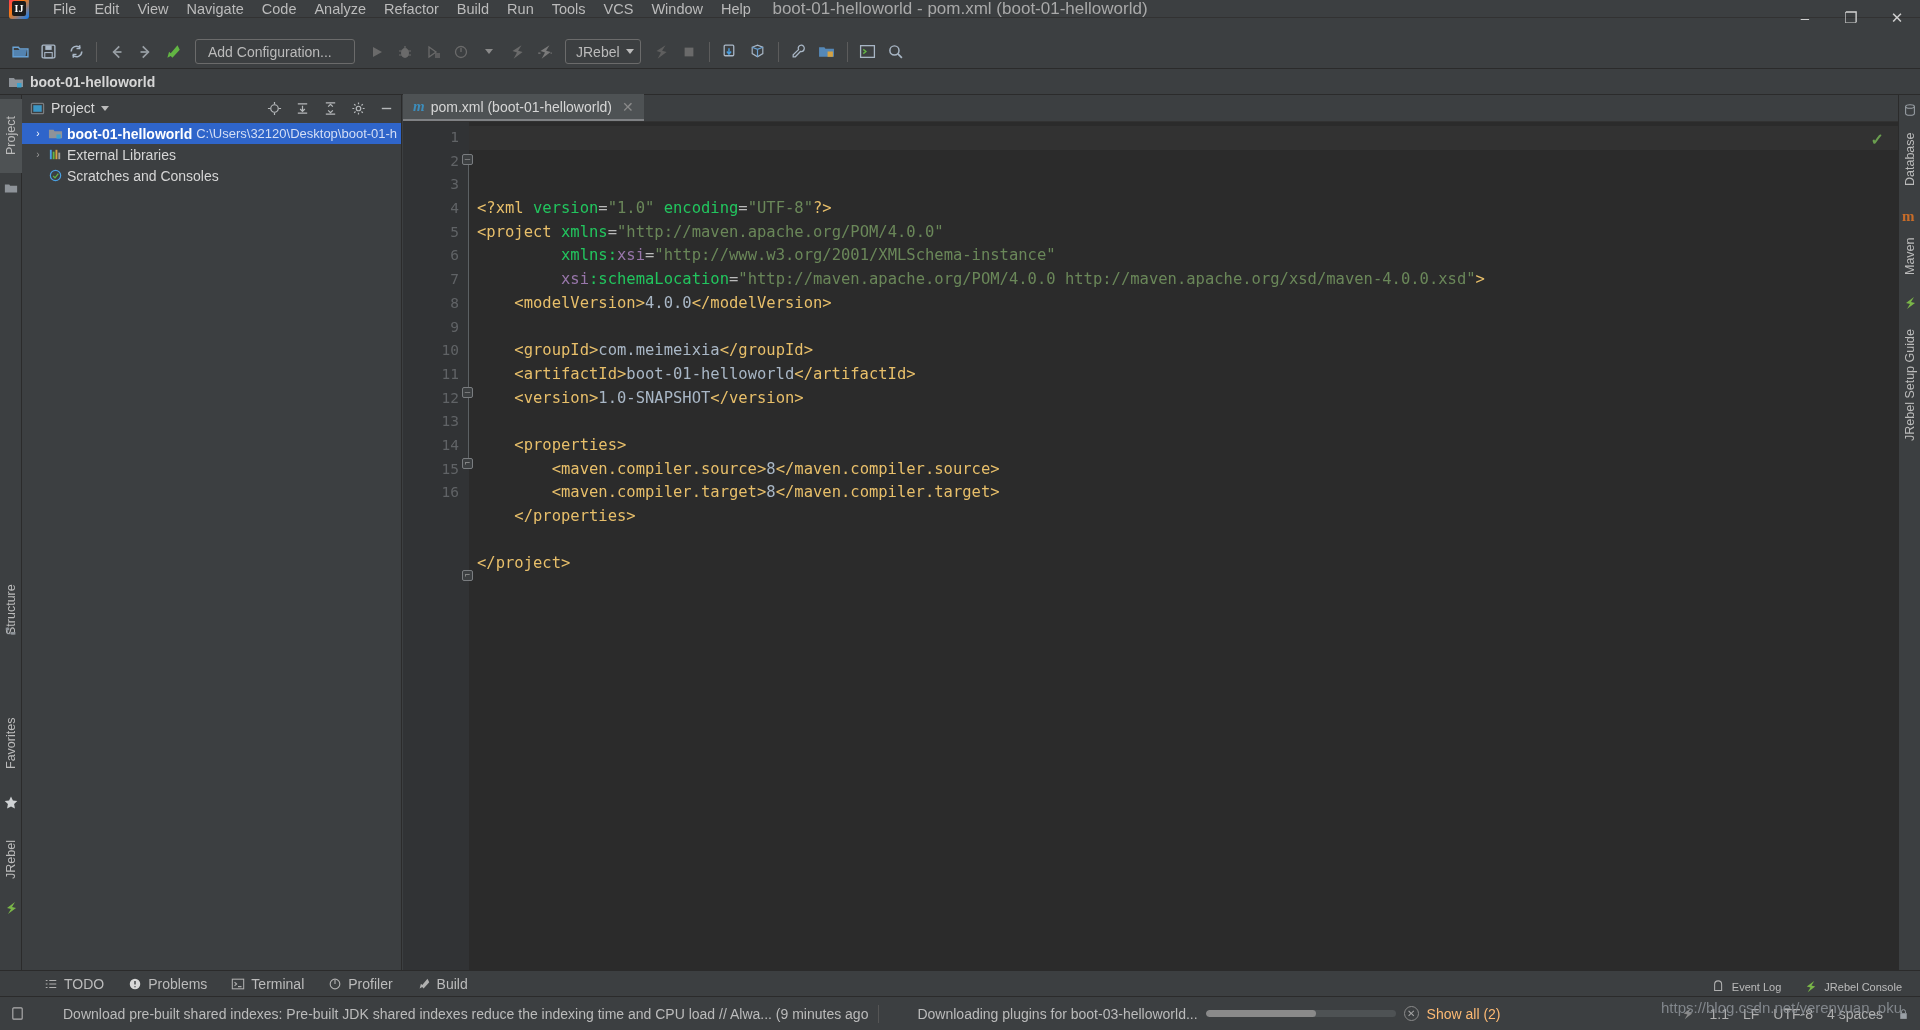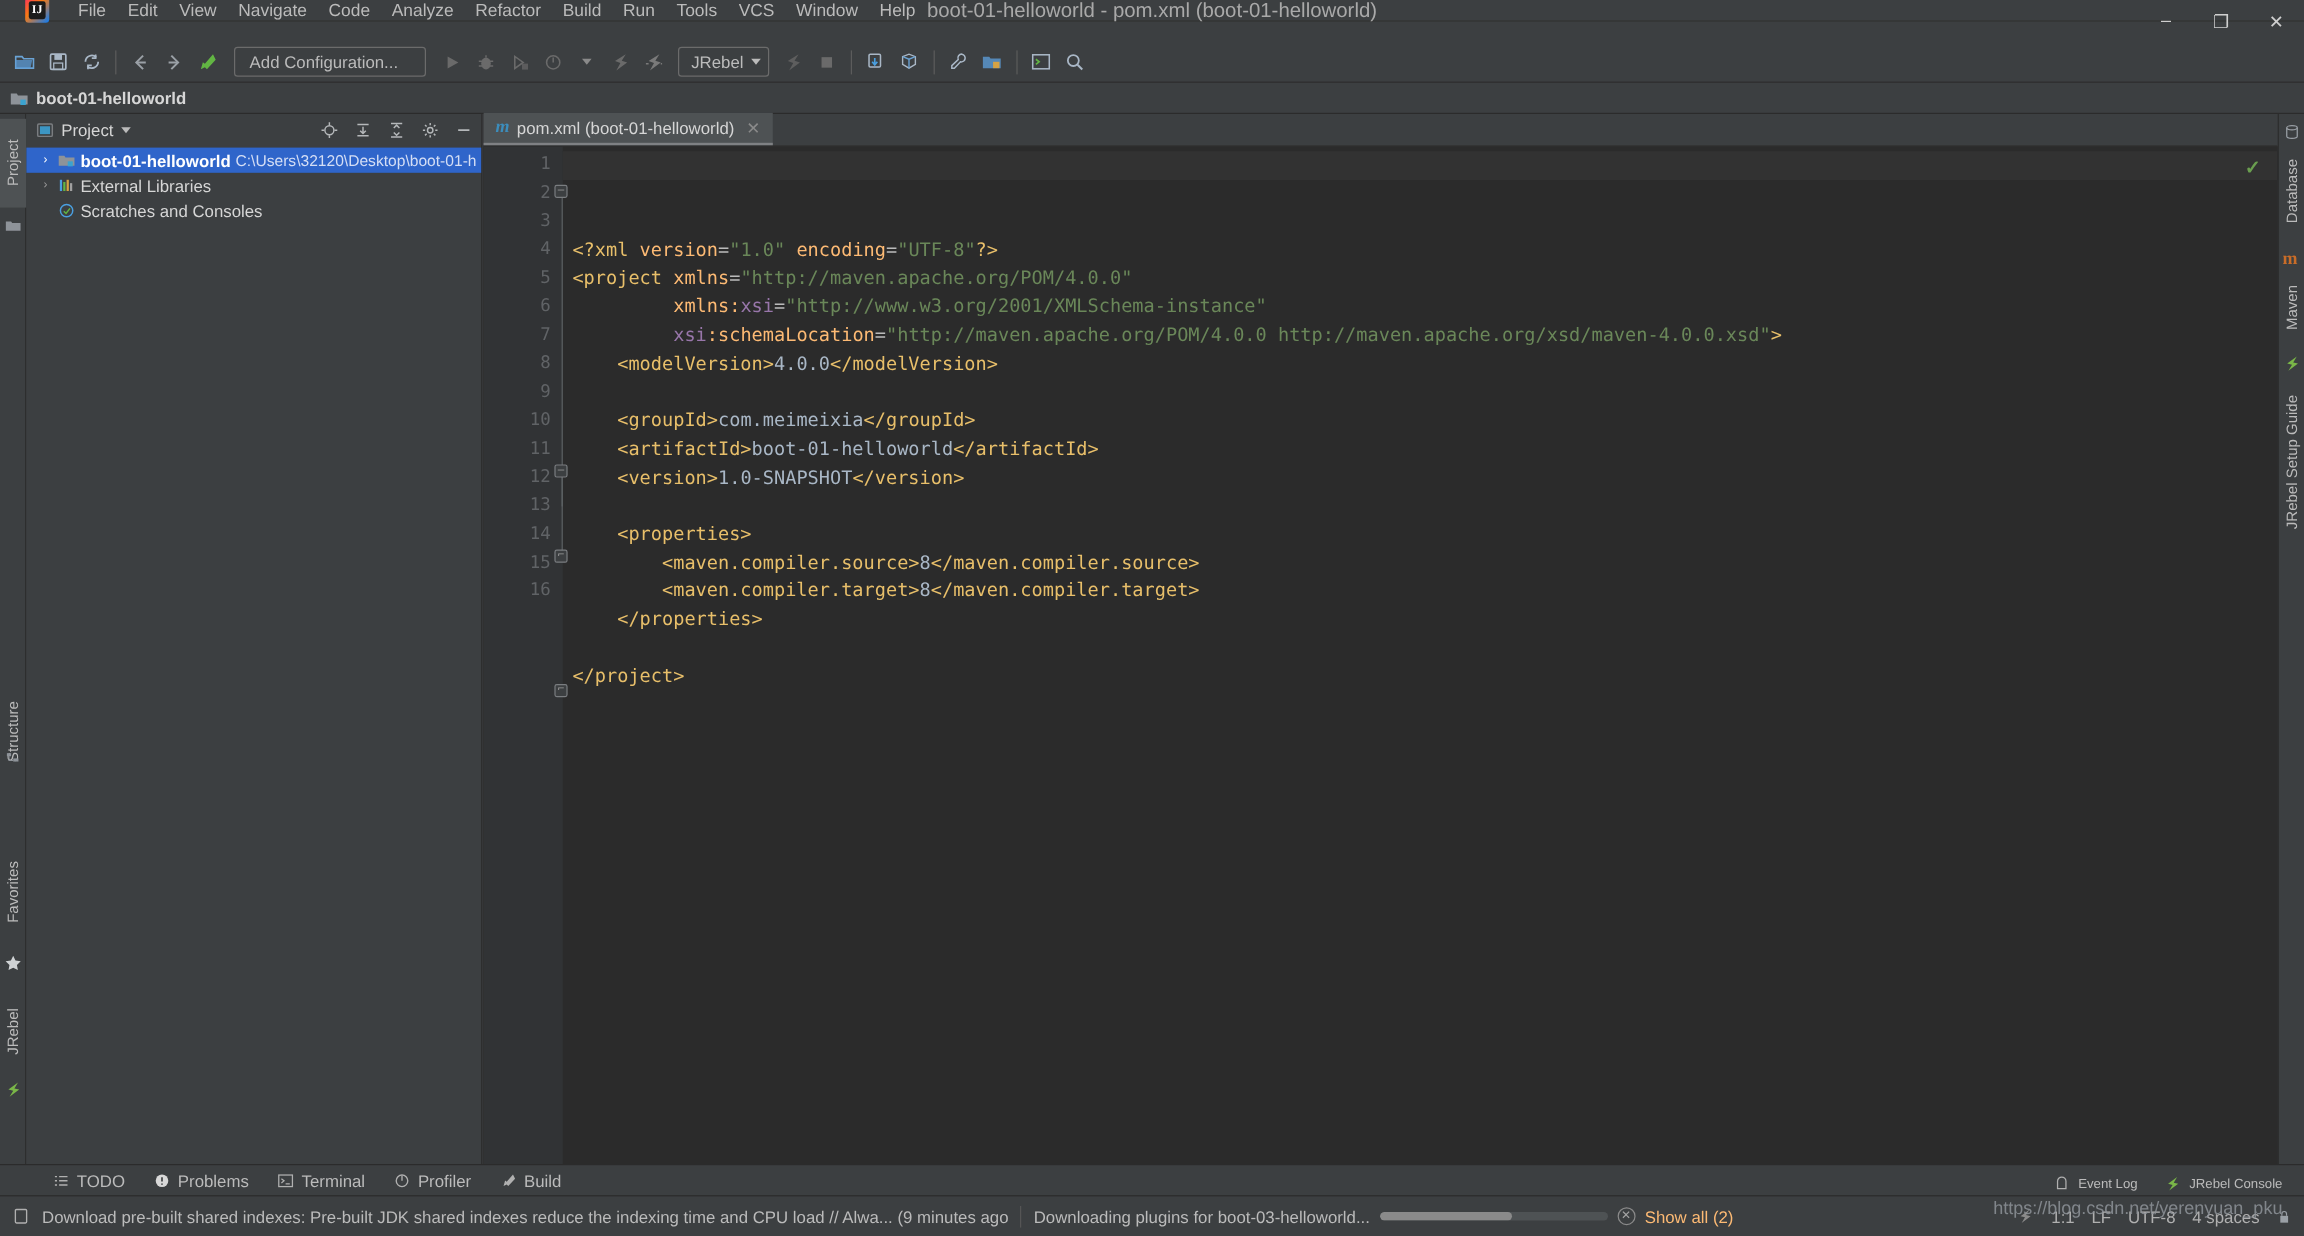--- a/index.html
+++ b/index.html
@@ -10,21 +10,20 @@
     color:#bbbbbb;
     -webkit-font-smoothing:antialiased;
   }
   #app { position:relative; width:1920px; height:1030px; }
 
   
   .titlebar {
     position:absolute; top:0; left:0; width:1920px; height:18px;
     background:#3c3f41; display:flex; align-items:center;
     border-bottom:1px solid #323232;
-    padding-left:12px;
   }
   .ij-logo { width:26px; height:26px; margin-left:6px; margin-right:6px; position:relative; }
   .ij-logo .sq {
     position:absolute; left:3px; top:2px; width:20px; height:21px; border-radius:3px;
     background:linear-gradient(135deg,#fe315d 0%,#f97a12 40%,#087cfa 100%);
   }
   .ij-logo .inner {
     position:absolute; left:6px; top:5px; width:14px; height:15px; background:#1b1b1b; border-radius:2px;
   }
   .ij-logo .jj {
@@ -171,21 +170,21 @@
     flex:1; padding:4px 0 0 8px; font-family:"DejaVu Sans Mono", monospace;
     font-size:15.5px; line-height:23.7px; white-space:pre; position:relative;
     overflow:hidden;
   }
   .code .line { height:23.7px; }
   .line1-hl {
     position:absolute; left:0; right:0; top:4px; height:23.7px;
     background:#323232;
   }
   .tk-tag   { color:#e8bf6a; }
-  .tk-attr  { color:#fdba74; }
+  .tk-attr  { color:#22c55e; }
   .tk-ns    { color:#9876aa; }
   .tk-str   { color:#6a8759; }
   .tk-txt   { color:#a9b7c6; }
   .tk-eq    { color:#bababa; }
 
   .check-ok {
     position:absolute; right:14px; top:8px; color:#6a9e4f; font-size:16px; font-weight:bold;
   }
   .vscroll-right {
     position:absolute; right:0; top:0; width:12px; height:100%;
@@ -204,21 +203,21 @@
     display:flex; align-items:center; gap:6px; padding:3px 10px; font-size:14px;
     color:#bbbbbb; cursor:default; border-radius:3px;
   }
 
   
   .statusbar {
     position:absolute; bottom:0; left:0; width:1920px; height:34px;
     background:#3c3f41; display:flex; align-items:center; gap:10px; padding:0 10px;
     border-top:1px solid #2b2b2b; font-size:14px; color:#bbbbbb;
   }
-  .sb-msg { color:#bbbbbb; white-space:nowrap; }
+  .sb-msg { color:#bbbbbb; white-space:nowrap;margin-left:28px; }
   .sb-sep { width:1px; height:18px; background:#555; }
   .sb-prog-wrap { display:flex; align-items:center; gap:8px; }
   .sb-prog {
     width:190px; height:7px; background:#4e5254; border-radius:4px; overflow:hidden; position:relative;
   }
   .sb-prog i { position:absolute; left:0; top:0; height:7px; width:58%; background:#8a8a8a; border-radius:4px; display:block; }
   .sb-x {
     width:15px; height:15px; border-radius:50%; border:1px solid #8a8a8a; color:#a5a5a5;
     font-size:10px; line-height:13px; text-align:center; cursor:default;
   }

